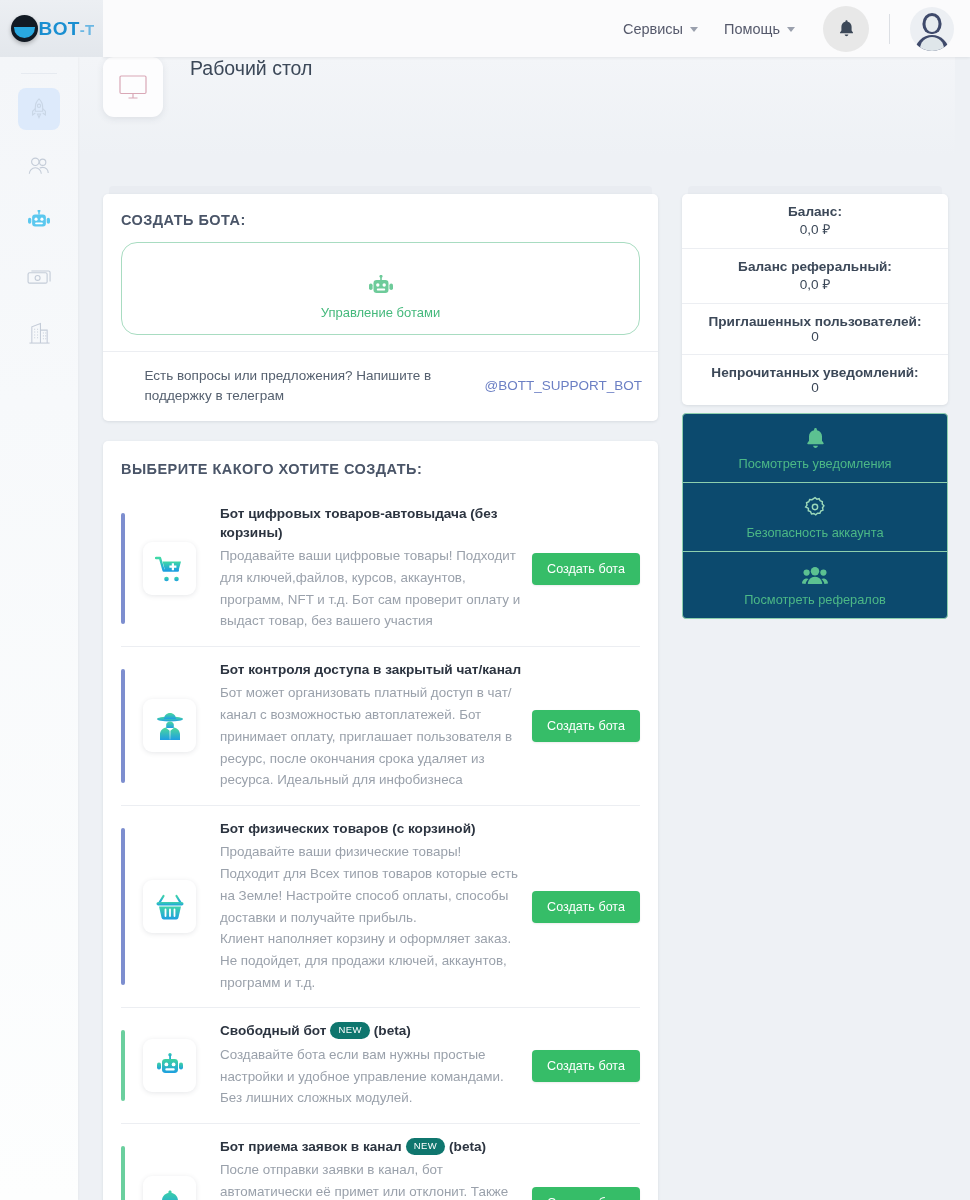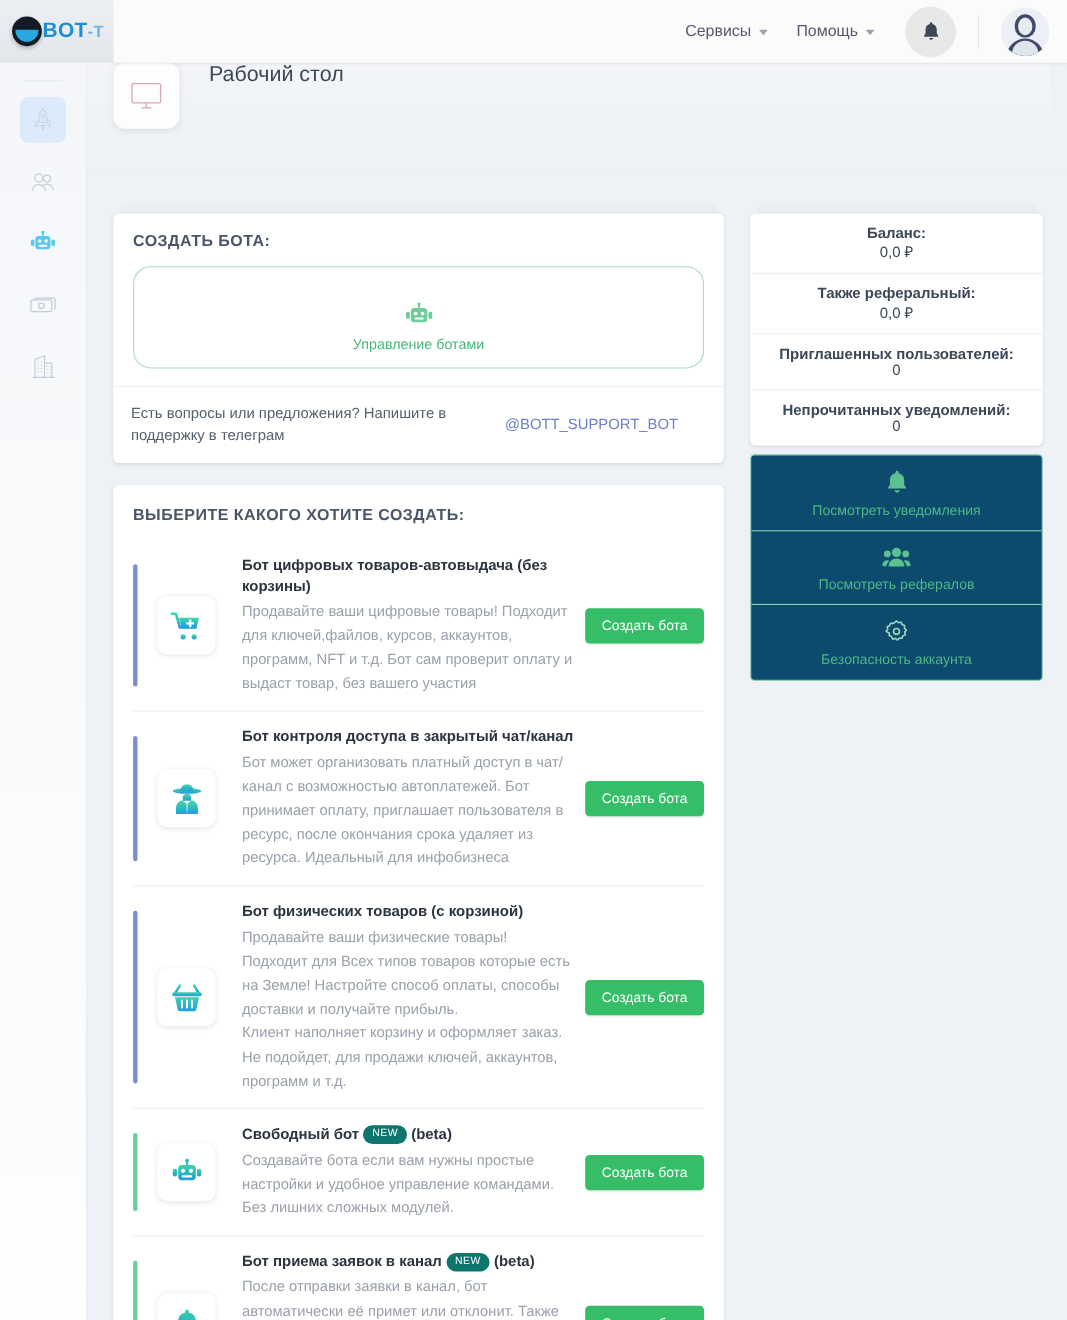--- a/index.html
+++ b/index.html
@@ -115,21 +115,21 @@
     font-size:14.5px; font-weight:700; color:#4a5568; letter-spacing:.45px;
     padding:2px 0 14px;
   }
   .manage-box{
     border:1px solid #a8dcc1; border-radius:16px; padding:32px 0 14px;
     display:flex;flex-direction:column;align-items:center;gap:6px; cursor:pointer;
   }
   .manage-label{ color:#45b97c; font-size:13px; }
   .support-row{
     border-top:1px solid #eceef2; margin:16px -18px 4px; padding:14px 16px 16px;
-    display:flex;align-items:center;justify-content:flex-start; gap:10px;
+    display:flex;align-items:center;justify-content:flex-end; gap:10px;
   }
   .support-text{ font-size:13.5px; color:#55606f; line-height:1.45; max-width:330px;}
   .support-link{ font-size:13.5px; color:#6b7fc4; cursor:pointer; white-space:nowrap;}
 
   
   .choose-card{ margin-top:20px; padding:18px 18px 10px; }
   .bot-row{
     display:flex; align-items:stretch; gap:0; padding:14px 0;
     border-bottom:1px solid #eceef2; position:relative;
   }
@@ -425,21 +425,21 @@
 
   <div class="col-right">
     <div class="strip-top"></div>
     <div class="card stats-card">
       <div id="stat-list">
           <div class="stat-row">
             <span class="stat-label">Баланс:</span>
             <span class="stat-value">0,0 ₽</span>
           </div>
           <div class="stat-row">
-            <span class="stat-label">Также реферальный:</span>
+            <span class="stat-label">Баланс реферальный:</span>
             <span class="stat-value">0,0 ₽</span>
           </div>
           <div class="stat-row">
             <span class="stat-label">Приглашенных пользователей:</span>
             <span class="stat-value">0</span>
           </div>
           <div class="stat-row">
             <span class="stat-label">Непрочитанных уведомлений:</span>
             <span class="stat-value">0</span>
           </div>
@@ -448,33 +448,33 @@
     <div class="act-card">
       <div id="act-list">
           <div class="act-row">
             <svg width="21" height="22" viewBox="0 0 21 22" fill="#5cc191">
       <path d="M10.5 1c-.8 0-1.4.6-1.4 1.4v.8C5.9 3.9 4 6.3 4 9.3v4.4l-1.6 2.4c-.3.5 0 1.1.6 1.1h15c.6 0 .9-.6.6-1.1L17 13.7V9.3c0-3-1.9-5.4-5.1-6.1v-.8c0-.8-.6-1.4-1.4-1.4z"></path>
       <path d="M8.1 18.7c.3 1.3 1.2 2.2 2.4 2.2s2.1-.9 2.4-2.2z"></path>
             </svg>
             <div class="act-label">Посмотреть уведомления</div>
           </div>
           <div class="act-row">
+            <svg width="22" height="22" viewBox="0 0 24 24" fill="none" stroke="#9bd8ba" stroke-width="1.6">
+      <path d="M12 1.8l2 1.6 2.5-.5 1.1 2.3 2.4 1-.1 2.6 1.8 1.9-1.5 2.1.5 2.5-2.4 1.1-1 2.4-2.6-.1-1.9 1.8-2.1-1.5-2.5.5-1.1-2.4-2.4-1 .1-2.6L1.8 12l1.5-2.1-.5-2.5 2.4-1.1 1-2.4 2.6.1z"></path>
+      <circle cx="12" cy="12" r="2.9"></circle>
+            </svg>
+            <div class="act-label">Безопасность аккаунта</div>
+          </div>
+          <div class="act-row">
             <svg width="26" height="20" viewBox="0 0 26 20" fill="#5cc191">
       <circle cx="13" cy="6.2" r="4.2"></circle>
               <path d="M5.8 19c0-4 3.2-7.2 7.2-7.2s7.2 3.2 7.2 7.2z"></path>
       <circle cx="4.6" cy="7.6" r="3.1"></circle>
               <path d="M0 18.4c0-2.8 2.1-5 4.6-5 .7 0 1.4.2 2 .5-1.6 1.2-2.7 3-3 5z"></path>
       <circle cx="21.4" cy="7.6" r="3.1"></circle>
               <path d="M26 18.4c0-2.8-2.1-5-4.6-5-.7 0-1.4.2-2 .5 1.6 1.2 2.7 3 3 5z"></path>
             </svg>
             <div class="act-label">Посмотреть рефералов</div>
           </div>
-          <div class="act-row">
-            <svg width="22" height="22" viewBox="0 0 24 24" fill="none" stroke="#9bd8ba" stroke-width="1.6">
-      <path d="M12 1.8l2 1.6 2.5-.5 1.1 2.3 2.4 1-.1 2.6 1.8 1.9-1.5 2.1.5 2.5-2.4 1.1-1 2.4-2.6-.1-1.9 1.8-2.1-1.5-2.5.5-1.1-2.4-2.4-1 .1-2.6L1.8 12l1.5-2.1-.5-2.5 2.4-1.1 1-2.4 2.6.1z"></path>
-      <circle cx="12" cy="12" r="2.9"></circle>
-            </svg>
-            <div class="act-label">Безопасность аккаунта</div>
-          </div>
         </div>
     </div>
   </div>
 </div>
 
 </body></html>

